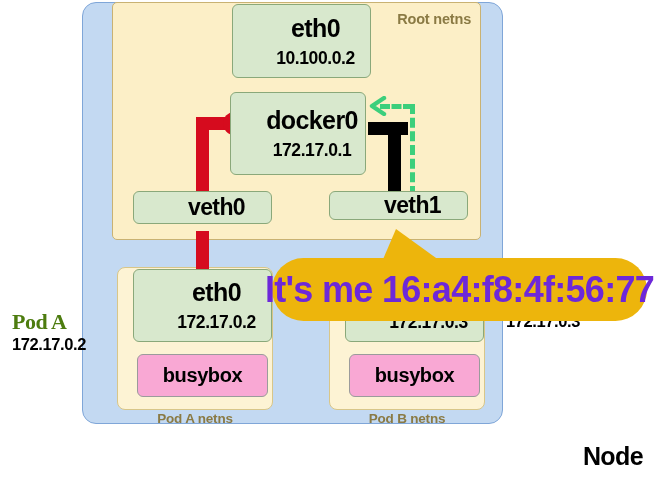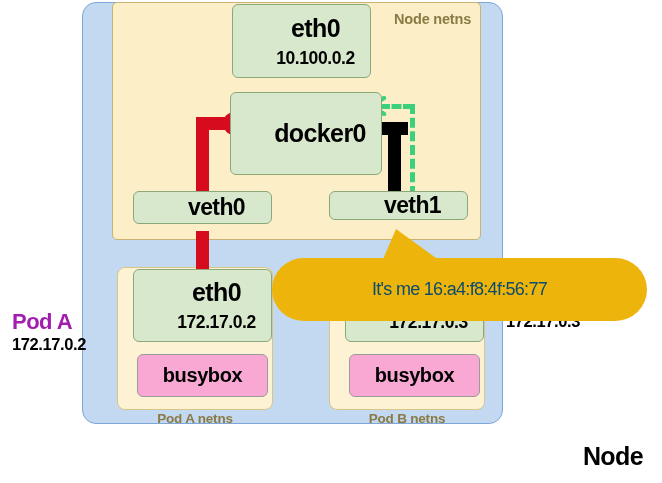--- a/index.html
+++ b/index.html
@@ -107,21 +107,21 @@
   .iface .ip {
     font-size: 17.5px;
     font-weight: bold;
     color: #000;
     letter-spacing: -0.4px;
     margin-top: 7px;
   }
   .iface.small .nm { font-size: 23px; }
 
   #if-root-eth0  { left: 232px; top: 4px;   width: 139px; height: 74px; }
-  #if-docker0    { left: 230px; top: 92px;  width: 152px; height: 83px; }
+  #if-docker0    { left: 230px; top: 92px;  width: 136px; height: 83px; }
   #if-veth0      { left: 133px; top: 191px; width: 139px; height: 33px; }
   #if-veth1      { left: 329px; top: 191px; width: 139px; height: 29px; }
   #if-pa-eth0    { left: 133px; top: 269px; width: 139px; height: 73px; }
   #if-pb-eth0    { left: 345px; top: 269px; width: 139px; height: 73px; }
 
   
   .container-box {
     position: absolute;
     background: #f9a8d4;
     border: 1.5px solid #9b9b9b;
@@ -171,23 +171,23 @@
     width: 375px;
     height: 63px;
     background: #edb50c;
     border-radius: 32px;
     display: flex;
     align-items: center;
     justify-content: center;
     box-sizing: border-box;
   }
   .bubble-text {
-    font-size: 18px;
-    font-weight: normal;
-    color: #0c4a6e;
+    font-size: 36px;
+    font-weight: bold;
+    color: #6d28d9;
     letter-spacing: -0.7px;
     white-space: nowrap;
   }
   .bubble-tail {
     position: absolute;
     left: 378px;
     top: 229px;
     width: 0; height: 0;
     border-left: 18px solid transparent;
     border-right: 58px solid transparent;
@@ -195,24 +195,25 @@
   }
 
   
   .side-label {
     position: absolute;
     text-align: left;
   }
   .side-label .title {
     font-size: 22px;
     font-weight: bold;
-    color: #a21caf;
+    color: #4d7c0f;
     letter-spacing: -0.5px;
     line-height: 1.05;
     display: block;
+    font-family: Liberation Serif, serif;
   }
   .side-label .sub {
     font-size: 16.5px;
     font-weight: bold;
     color: #000;
     letter-spacing: -0.4px;
     line-height: 1.1;
     display: block;
     margin-top: 2px;
   }
@@ -232,21 +233,21 @@
   }
 </style>
 </head>
 <body>
 
 <div class="canvas">
 
   <div class="node-box"></div>
 
   <div class="root-netns">
-    <span class="root-netns-label">Node netns</span>
+    <span class="root-netns-label">Root netns</span>
   </div>
 
   <div class="pod-netns a"></div>
   <div class="pod-netns b"></div>
 
   <div class="line red-v1"></div>
   <div class="line red-h1"></div>
   <div class="line red-v2"></div>
   <div class="line red-dot"></div>
 
@@ -259,20 +260,21 @@
     <polyline points="17,2 5,10 17,18" fill="none" stroke="#3ccf7c" stroke-width="4.4" stroke-linecap="round" stroke-linejoin="round"></polyline>
   </svg>
 
   <div class="iface" id="if-root-eth0">
     <span class="nm">eth0</span>
     <span class="ip">10.100.0.2</span>
   </div>
 
   <div class="iface" id="if-docker0">
     <span class="nm">docker0</span>
+    <span class="ip">172.17.0.1</span>
   </div>
 
   <div class="iface small" id="if-veth0">
     <span class="nm">veth0</span>
   </div>
 
   <div class="iface small" id="if-veth1">
     <span class="nm">veth1</span>
   </div>
 

